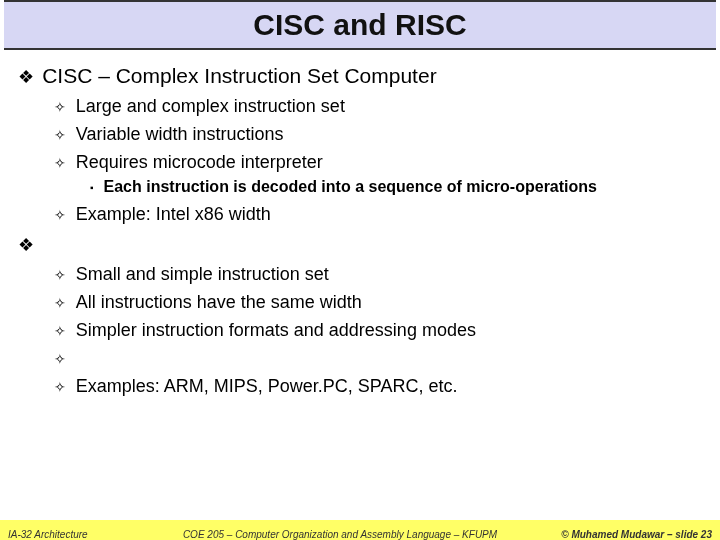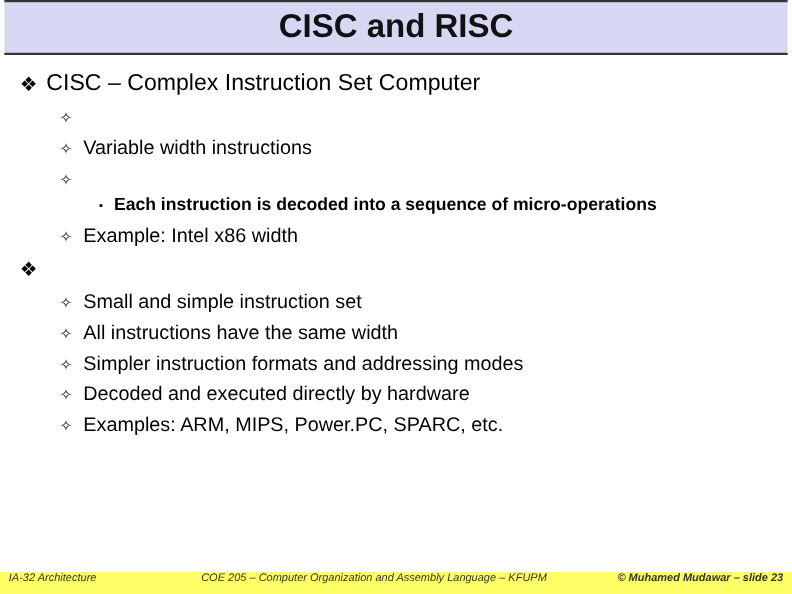--- a/index.html
+++ b/index.html
@@ -7,46 +7,48 @@
   .slide { width: 720px; height: 540px; position: relative; display: flex; flex-direction: column; }
   .title-band { background: #d7d7f4; border-top: 2px solid #333; border-bottom: 2px solid #333; text-align: center; padding: 6px 0; margin: 0 4px; }
   .title-band h1 { font-family: "Comic Sans MS", "Comic Sans", cursive, Arial; font-size: 30px; color: #111; font-weight: bold; }
   .content { flex: 1; padding: 8px 18px 0 18px; }
   .lvl1 { font-size: 21px; color: #000; margin: 6px 0 4px 0; display: flex; align-items: flex-start; }
   .lvl1 .bullet { margin-right: 8px; font-size: 18px; line-height: 26px; }
   .lvl2 { font-size: 18px; color: #000; margin: 6px 0 4px 36px; display: flex; align-items: flex-start; }
   .lvl2 .bullet { margin-right: 10px; font-size: 14px; line-height: 22px; }
   .lvl3 { font-size: 16px; color: #000; margin: 4px 0 4px 72px; display: flex; align-items: flex-start; font-weight: bold; }
   .lvl3 .bullet { margin-right: 10px; font-size: 10px; line-height: 20px; }
-  .footer { position: absolute; bottom: 0; left: 0; right: 0; height: 20px; background: #ffff66; display: flex; align-items: flex-start; font-size: 10px; font-style: italic; color: #333; padding: 0 8px; gap: 35px; }
+  .footer { position: absolute; bottom: 0; left: 0; right: 0; height: 20px; background: #ffff66; display: flex; align-items: flex-end; font-size: 10px; font-style: italic; color: #333; padding: 0 8px; gap: 35px; }
   .footer .f-left { flex: 0 0 auto; width: 130px; }
   .footer .f-center { flex: 1; text-align: center; }
   .footer .f-right { flex: 0 0 auto; width: 170px; text-align: right; font-weight: bold; }
 </style>
 </head>
 <body>
 
 <div class="slide">
   <div class="title-band">
     <h1>CISC and RISC</h1>
   </div>
   <div class="content" id="content">
       <div class="lvl1">
         <span class="bullet">❖</span>
         <span>CISC – Complex Instruction Set Computer</span>
       </div>
       <div class="lvl2">
         <span class="bullet">✧</span>
+        <span>Large and complex instruction set</span>
       </div>
       <div class="lvl2">
         <span class="bullet">✧</span>
         <span>Variable width instructions</span>
       </div>
       <div class="lvl2">
         <span class="bullet">✧</span>
+        <span>Requires microcode interpreter</span>
       </div>
       <div class="lvl3">
         <span class="bullet">▪</span>
         <span>Each instruction is decoded into a sequence of micro-operations</span>
       </div>
       <div class="lvl2">
         <span class="bullet">✧</span>
         <span>Example: Intel x86 width</span>
       </div>
       <div class="lvl1">
@@ -59,21 +61,20 @@
       <div class="lvl2">
         <span class="bullet">✧</span>
         <span>All instructions have the same width</span>
       </div>
       <div class="lvl2">
         <span class="bullet">✧</span>
         <span>Simpler instruction formats and addressing modes</span>
       </div>
       <div class="lvl2">
         <span class="bullet">✧</span>
-        <span>Decoded and executed directly by hardware</span>
       </div>
       <div class="lvl2">
         <span class="bullet">✧</span>
         <span>Examples: ARM, MIPS, Power.PC, SPARC, etc.</span>
       </div>
     </div>
   <div class="footer">
     <span class="f-left">IA-32 Architecture</span>
     <span class="f-center">COE 205 – Computer Organization and Assembly Language – KFUPM</span>
     <span class="f-right">© Muhamed Mudawar – slide 23</span>

